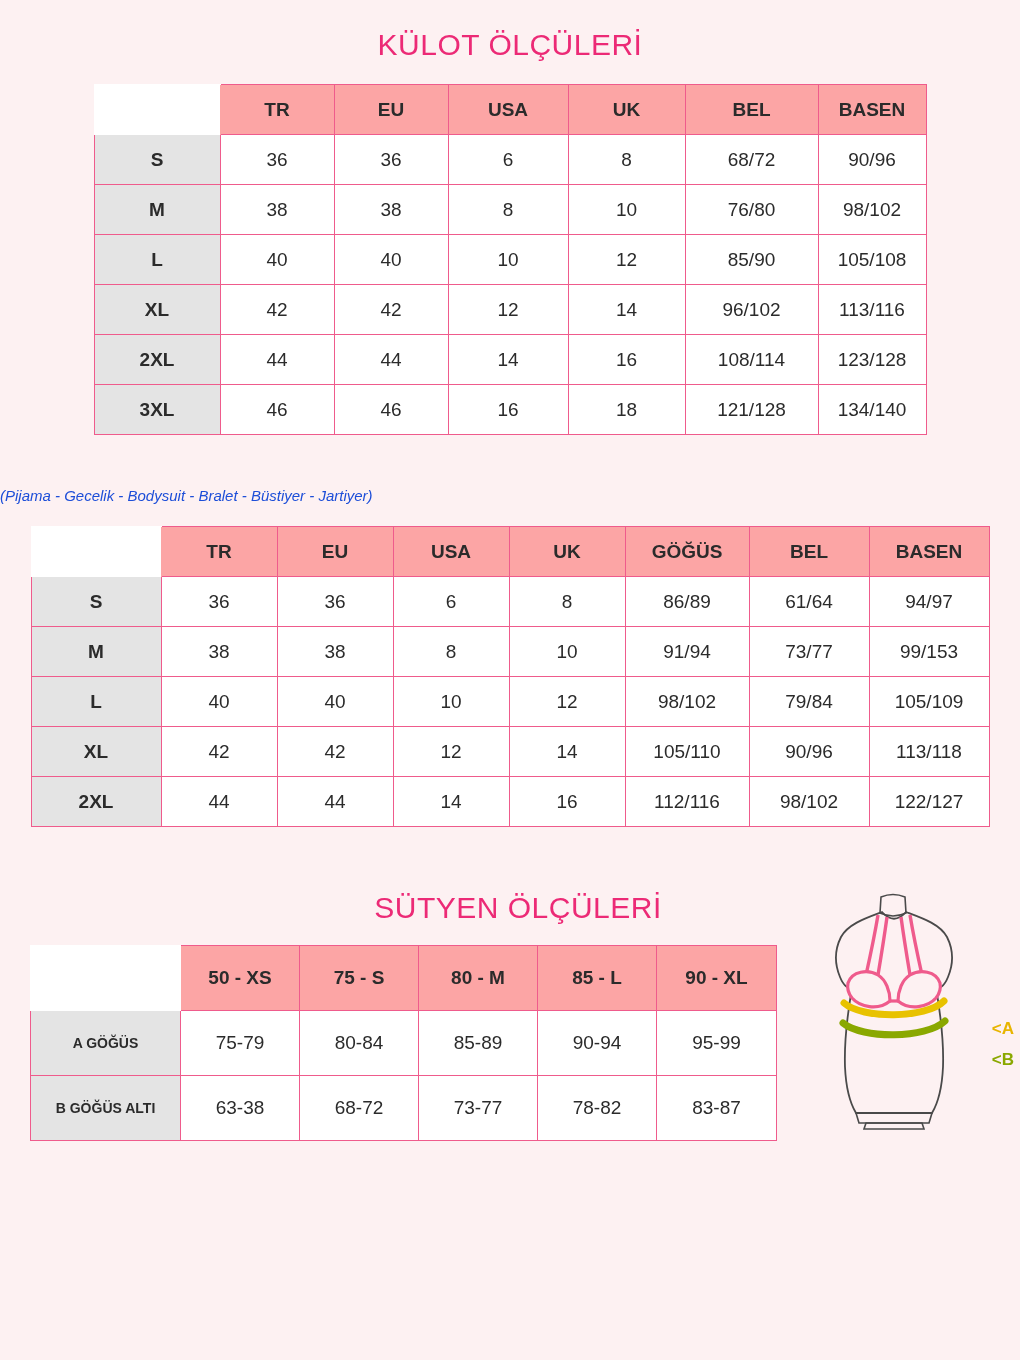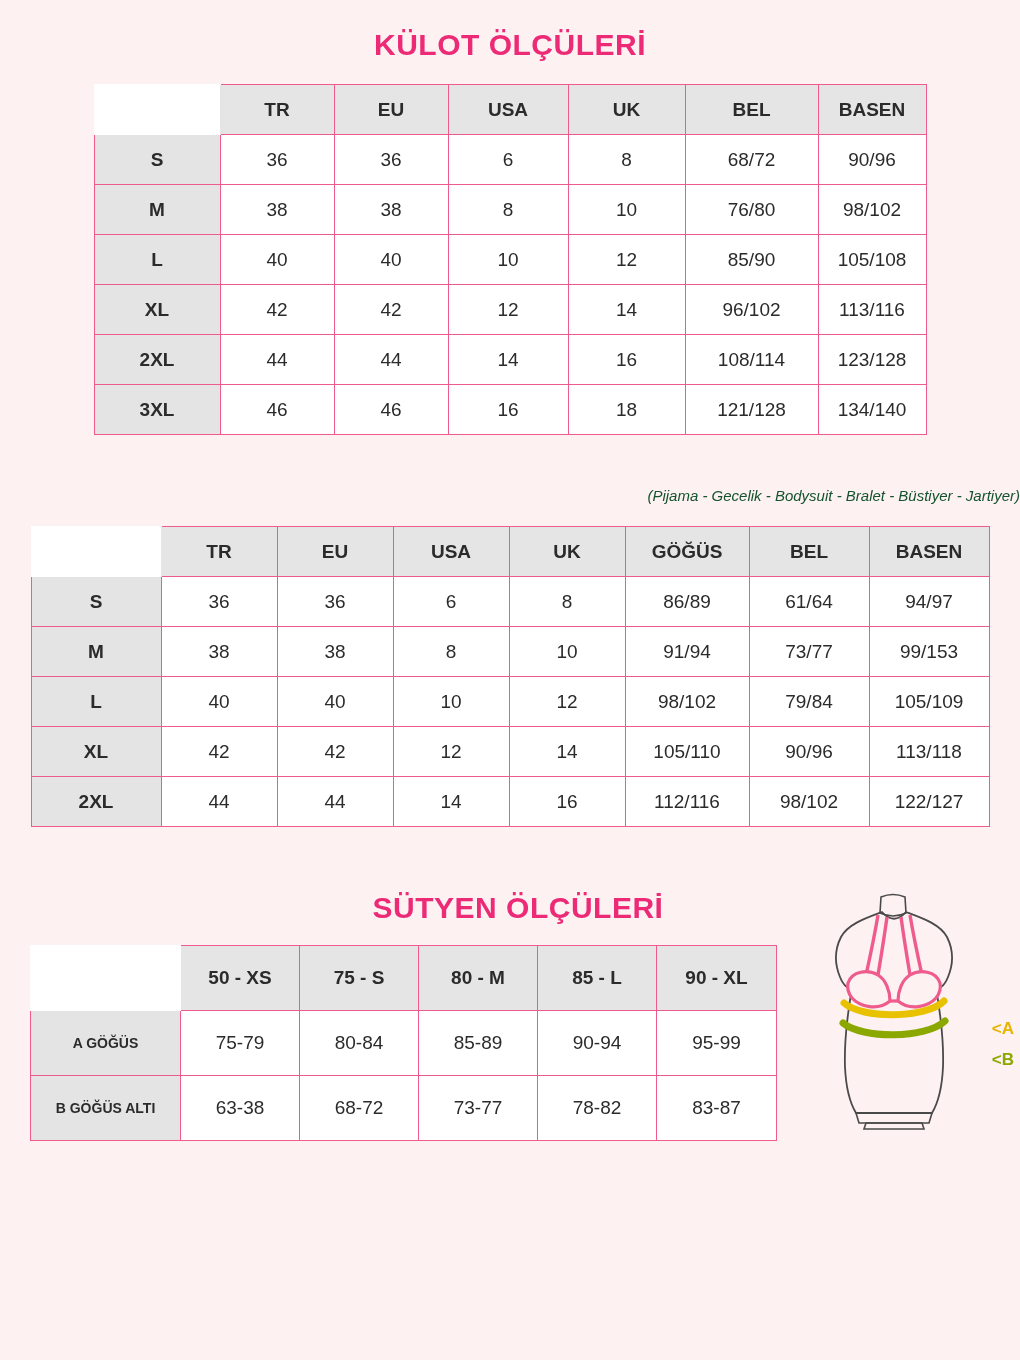--- a/index.html
+++ b/index.html
@@ -16,37 +16,37 @@
     overflow: hidden;
   }
 
   .section {
     width: 100%;
   }
 
   .section-title {
     text-align: center;
     color: #ec2a76;
-    font-weight: bold;
+    font-weight: normal;
     letter-spacing: 0.5px;
   }
 
   #title-1 {
     font-size: 30px;
     padding-top: 28px;
   }
 
   #title-2 {
     font-size: 30px;
     padding-top: 0;
   }
 
   .section-subtitle {
-    text-align: right;
-    color: #14532d;
+    text-align: left;
+    color: #1d4ed8;
     font-size: 15px;
     font-style: italic;
     margin-top: 8px;
   }
 
   table {
     border-collapse: collapse;
     table-layout: fixed;
     background: #ffffff;
   }
@@ -56,21 +56,21 @@
     text-align: center;
     font-size: 19px;
     color: #2b2b2b;
     font-weight: normal;
     background: #ffffff;
     padding: 0;
   }
 
   table th {
     font-weight: bold;
-    background: #e5e5e5;
+    background: #fca5a5;
     font-size: 19px;
   }
 
   .rowhead {
     background: #e4e4e4;
     font-weight: bold;
     font-size: 19px;
   }
 
   

